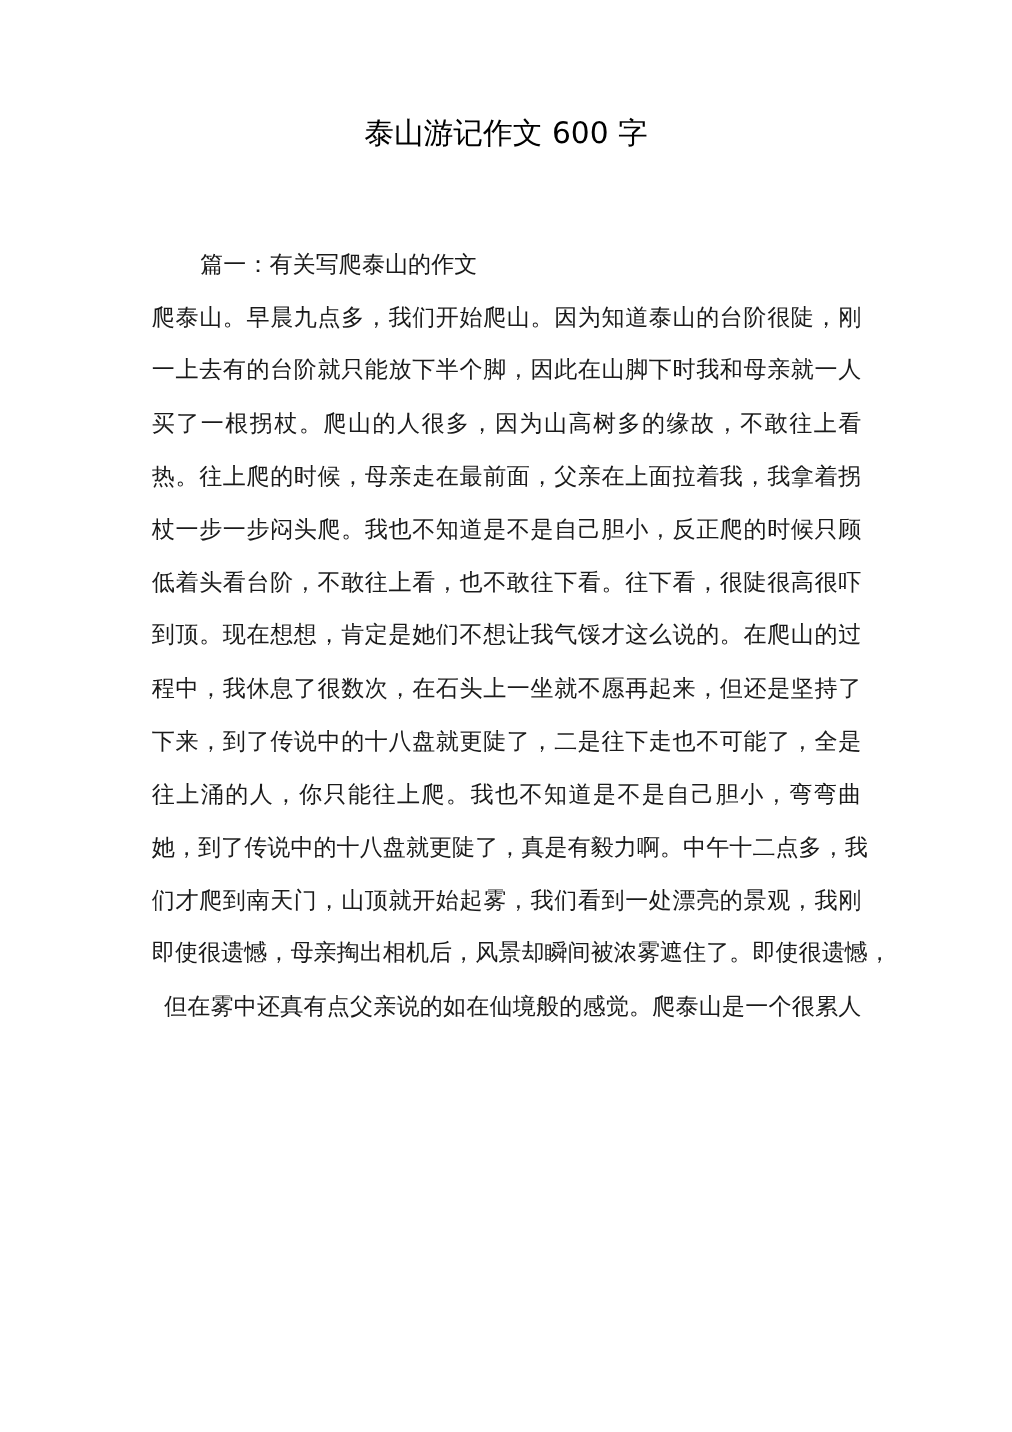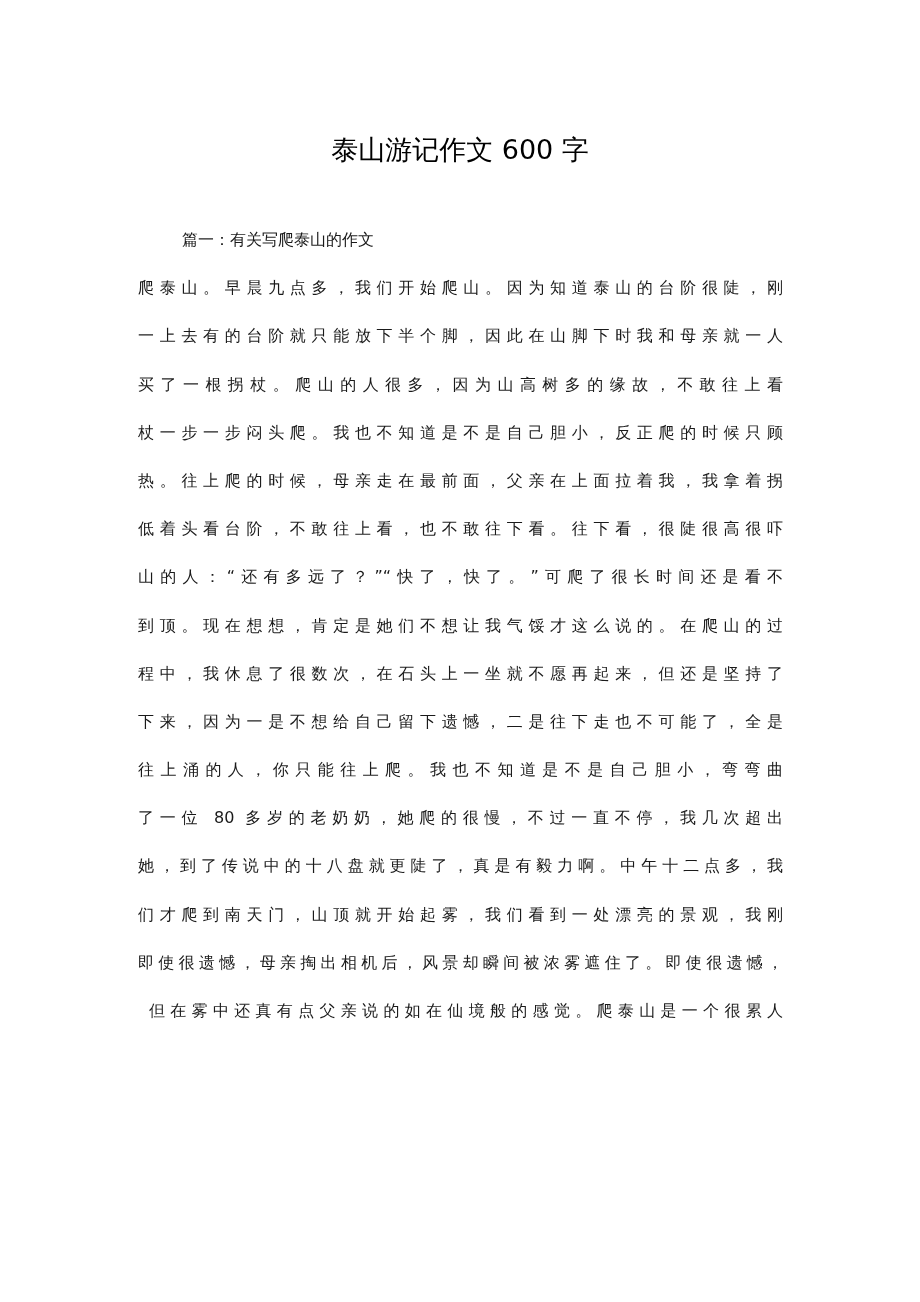--- a/index.html
+++ b/index.html
@@ -19,35 +19,35 @@
     position: absolute;
     left: 0;
     top: 0;
     width: 920px;
     height: 1302px;
     background: #ffffff;
   }
   .title {
     position: absolute;
     left: 0;
-    top: 130px;
+    top: 102px;
     width: 920px;
     text-align: center;
     font-size: 27px;
     line-height: 40px;
     font-weight: normal;
     color: #000000;
     margin: 0;
   }
   .body-text {
     position: absolute;
     left: 138px;
     top: 216px;
     width: 645px;
-    font-size: 16px;
+    font-size: 21px;
     line-height: 48.2px;
     color: #1a1a1a;
   }
   .line {
     display: block;
     white-space: nowrap;
     text-align: justify;
     text-align-last: justify;
     height: 48.2px;
     overflow: visible;
@@ -68,27 +68,25 @@
 <body>
 
 <div class="page">
   <h1 class="title">泰山游记作文 600 字</h1>
 
   <div class="body-text">
     <span class="line indent">篇一：有关写爬泰山的作文</span>
     <span class="line">爬泰山。早晨九点多，我们开始爬山。因为知道泰山的台阶很陡，刚</span>
     <span class="line">一上去有的台阶就只能放下半个脚，因此在山脚下时我和母亲就一人</span>
     <span class="line">买了一根拐杖。爬山的人很多，因为山高树多的缘故，不敢往上看</span>
+    <span class="line">热。往上爬的时候，母亲走在最前面，父亲在上面拉着我，我拿着拐</span>
     <span class="line">杖一步一步闷头爬。我也不知道是不是自己胆小，反正爬的时候只顾</span>
-    <span class="line">热。往上爬的时候，母亲走在最前面，父亲在上面拉着我，我拿着拐</span>
     <span class="line">低着头看台阶，不敢往上看，也不敢往下看。往下看，很陡很高很吓</span>
-    <span class="line">山的人：“还有多远了？”“快了，快了。”可爬了很长时间还是看不</span>
     <span class="line">到顶。现在想想，肯定是她们不想让我气馁才这么说的。在爬山的过</span>
     <span class="line">程中，我休息了很数次，在石头上一坐就不愿再起来，但还是坚持了</span>
-    <span class="line">下来，因为一是不想给自己留下遗憾，二是往下走也不可能了，全是</span>
+    <span class="line">下来，到了传说中的十八盘就更陡了，二是往下走也不可能了，全是</span>
     <span class="line">往上涌的人，你只能往上爬。我也不知道是不是自己胆小，弯弯曲</span>
-    <span class="line">了一位 80 多岁的老奶奶，她爬的很慢，不过一直不停，我几次超出</span>
     <span class="line">她，到了传说中的十八盘就更陡了，真是有毅力啊。中午十二点多，我</span>
     <span class="line">们才爬到南天门，山顶就开始起雾，我们看到一处漂亮的景观，我刚</span>
     <span class="line">即使很遗憾，母亲掏出相机后，风景却瞬间被浓雾遮住了。即使很遗憾，</span>
     <span class="line last">但在雾中还真有点父亲说的如在仙境般的感觉。爬泰山是一个很累人</span>
   </div>
 </div>
 
 </body></html>

